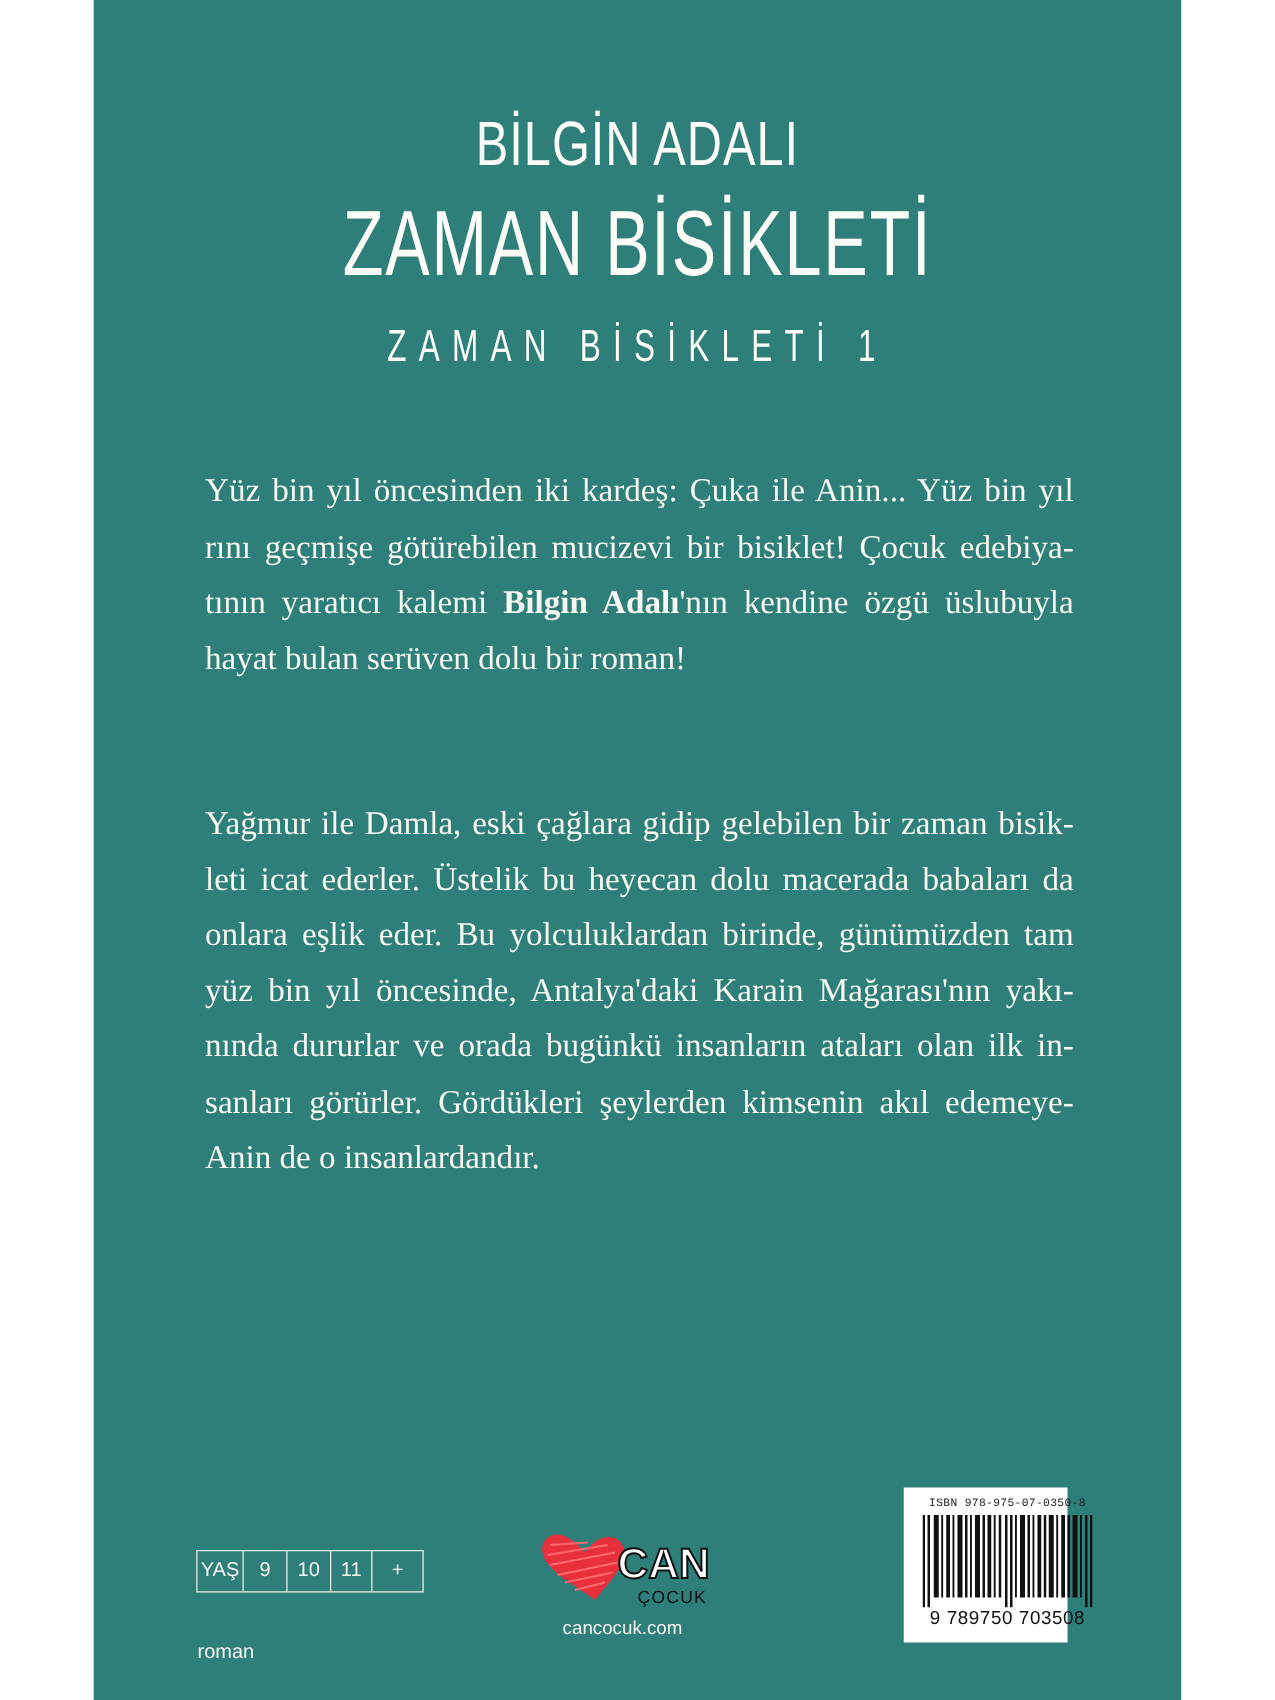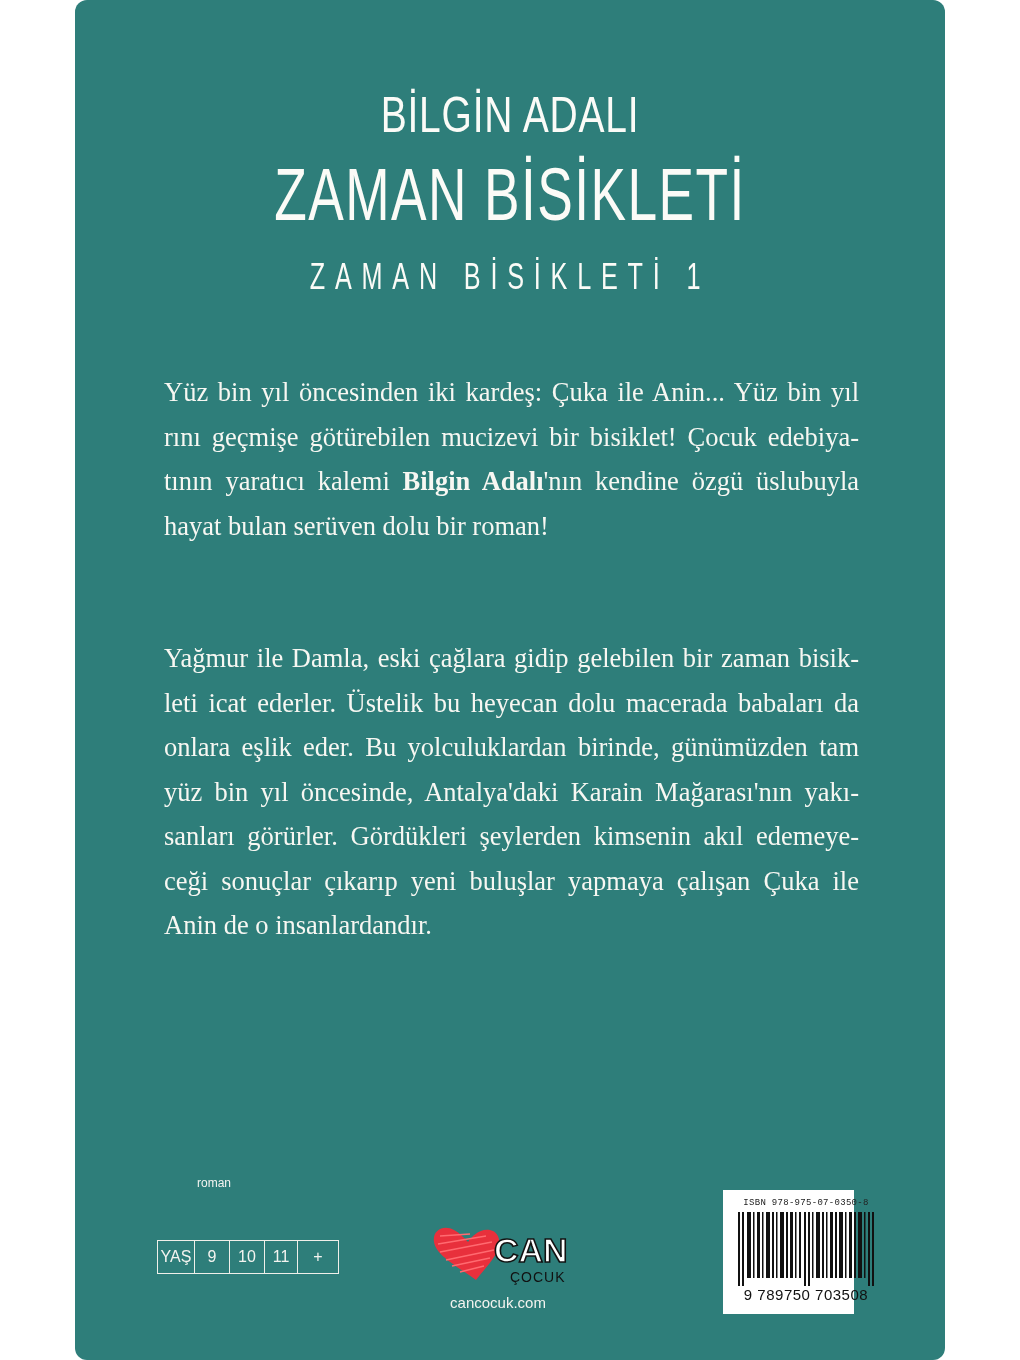--- a/index.html
+++ b/index.html
@@ -1,34 +1,34 @@
 <!DOCTYPE html>
 <html><head>
 <meta charset="utf-8">
 <style>
   html, body { margin:0; padding:0; }
   body { width:1020px; height:1360px; background:#ffffff; position:relative; overflow:hidden; }
-  .cover { position:absolute; left:75px; top:0; width:870px; height:1360px; background:#2e7e7a; color:#fbfbf7;border-radius:12px; }
+  .cover { position:absolute; left:75px; top:0; width:870px; height:1360px; background:#2e7e7a; color:#fbfbf7; }
   .author { position:absolute; top:86px; left:0; width:870px; text-align:center;
     font-family:"Liberation Sans Narrow","Liberation Sans",sans-serif; font-size:50px; letter-spacing:1px;
     transform:scaleX(0.78); transform-origin:center; }
   .title { position:absolute; top:152px; left:0; width:870px; text-align:center;
     font-family:"Liberation Sans",sans-serif; font-size:74px; letter-spacing:2px;
     transform:scaleX(0.72); transform-origin:center; }
   .series { position:absolute; top:256px; left:0; width:870px; text-align:center;
     font-family:"Liberation Sans",sans-serif; font-size:36px; letter-spacing:14px;
     transform:scaleX(0.7); transform-origin:center; }
   .body { position:absolute; left:89px; width:695px; font-family:"Liberation Serif",serif;
     font-size:26.5px; line-height:44.5px; color:#f7f7f2;margin-top:36px; }
   .p1 { top:334px; }
   .p2 { top:600px; }
   .body .line { display:block; white-space:nowrap; text-align:justify; text-align-last:justify; }
   .body .line.last { text-align-last:left; }
   .body b { font-weight:bold;font-family:Liberation Serif, serif; }
-  .genre { position:absolute; left:83px; top:1176px; font-family:"Liberation Sans",sans-serif; font-size:12px; color:#f4f4f0;margin-left:39px; }
+  .genre { position:absolute; left:83px; top:1313px; font-family:"Liberation Sans",sans-serif; font-size:16px; color:#f4f4f0; }
   .agetable { position:absolute; left:82px; top:1240px; display:flex; border:1.5px solid #f0f0ea; }
   .agecell { height:32px; border-right:1.5px solid #f0f0ea; display:flex; align-items:center; justify-content:center;
     font-family:"Liberation Sans",sans-serif; font-size:16px; color:#f4f4f0; }
   .agecell:last-child { border-right:none; }
   .logo { position:absolute; left:355px; top:1222px; width:140px; height:66px; }
   .site { position:absolute; left:342px; top:1294px; width:162px; text-align:center;
     font-family:Liberation Sans, sans-serif; font-size:15px; color:#f4f4f0; }
   .barcode-box { position:absolute; left:648px; top:1190px; width:131px; height:124px; background:#ffffff; }
   .isbn { position:absolute; top:8px; left:0; width:166px; text-align:center;
     font-family:"Liberation Mono",monospace; font-size:9px; color:#222; letter-spacing:0.3px; }
@@ -49,22 +49,22 @@
     <span class="line">rını geçmişe götürebilen mucizevi bir bisiklet! Çocuk edebiya-</span>
     <span class="line"><span>tının yaratıcı kalemi </span><b>Bilgin Adalı</b><span>'nın kendine özgü üslubuyla</span></span>
     <span class="line last">hayat bulan serüven dolu bir roman!</span>
   </div>
 
   <div class="body p2">
     <span class="line">Yağmur ile Damla, eski çağlara gidip gelebilen bir zaman bisik-</span>
     <span class="line">leti icat ederler. Üstelik bu heyecan dolu macerada babaları da</span>
     <span class="line">onlara eşlik eder. Bu yolculuklardan birinde, günümüzden tam</span>
     <span class="line">yüz bin yıl öncesinde, Antalya'daki  Karain Mağarası'nın yakı-</span>
+    <span class="line">nında dururlar ve orada bugünkü insanların ataları olan ilk in-</span>
     <span class="line">sanları görürler. Gördükleri şeylerden kimsenin akıl edemeye-</span>
-    <span class="line">ceği sonuçlar çıkarıp yeni buluşlar yapmaya çalışan Çuka ile</span>
     <span class="line last">Anin de o insanlardandır.</span>
   </div>
 
   <div class="genre">roman</div>
   <div class="agetable">
     <div class="agecell" style="width:36px">YAŞ</div>
     <div class="agecell" style="width:34px">9</div>
     <div class="agecell" style="width:34px">10</div>
     <div class="agecell" style="width:32px">11</div>
     <div class="agecell" style="width:40px">+</div>

